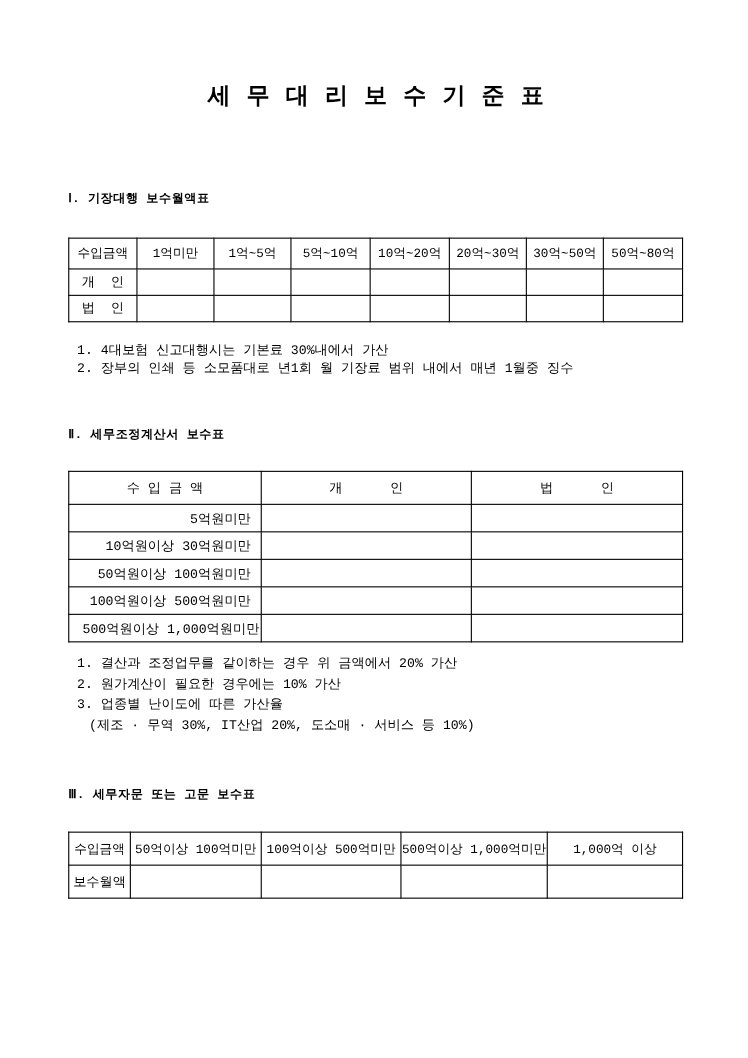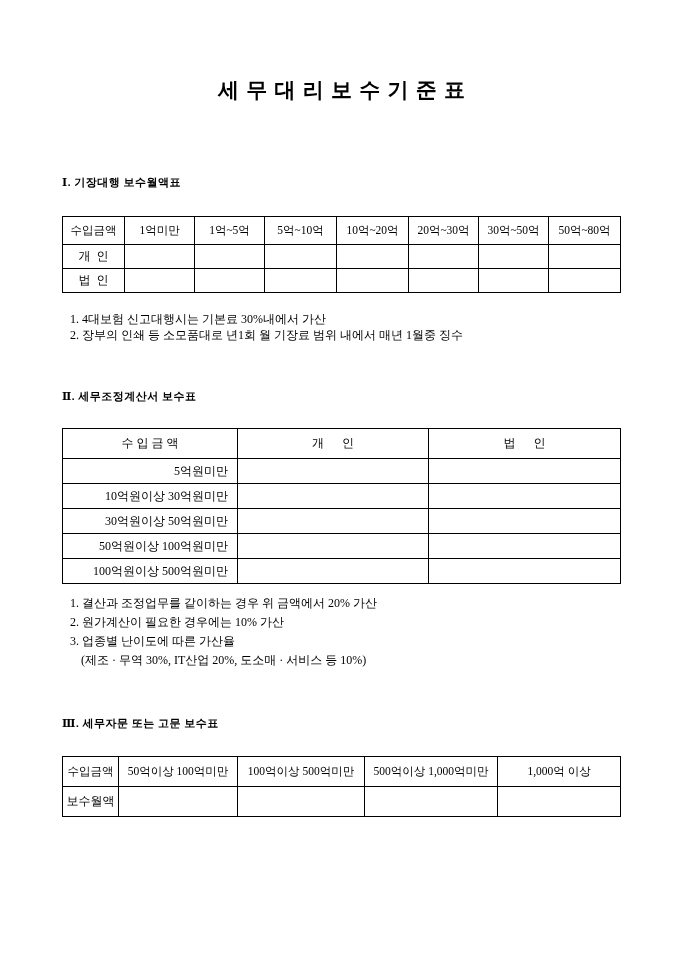--- a/index.html
+++ b/index.html
@@ -1,18 +1,18 @@
 <!DOCTYPE html>
 <html><head>
 <meta charset="utf-8">
 <style>
   html,body{margin:0;padding:0;}
   body{width:680px;height:962px;background:#ffffff;color:#000;
        font-family:"Liberation Serif","DejaVu Serif",serif;}
-  .page{width:680px;height:962px;padding:78px 58px 0 62px;box-sizing:border-box;}
+  .page{width:680px;height:962px;padding:78px 58px 0 62px;box-sizing:border-box;font-family:Liberation Mono, monospace;}
   .title{font-size:21px;font-weight:bold;letter-spacing:1px;text-align:center;line-height:24px;white-space:pre;}
   .sec-heading{font-size:11px;font-weight:bold;line-height:16px;letter-spacing:0.5px;white-space:pre;}
   .h1{margin-top:72px;}
   .h2{margin-top:45px;}
   .h3{margin-top:45px;}
   table{border-collapse:collapse;table-layout:fixed;width:558px;}
   th,td{border:1px solid #000;text-align:center;vertical-align:middle;font-weight:normal;
         font-size:12px;white-space:pre;overflow:hidden;padding:0;}
   .t1{margin-top:26px;}
   .t1 th{height:27px;font-size:11.5px;}
@@ -107,31 +107,31 @@
         <td class="lbl">5억원미만</td>
         <td></td>
         <td></td>
       </tr>
       <tr>
         <td class="lbl">10억원이상 30억원미만</td>
         <td></td>
         <td></td>
       </tr>
       <tr>
-        <td class="lbl">30억원이상 50억원미만</td>
-        <td></td>
-        <td></td>
-      </tr>
-      <tr>
         <td class="lbl">50억원이상 100억원미만</td>
         <td></td>
         <td></td>
       </tr>
       <tr>
         <td class="lbl">100억원이상 500억원미만</td>
+        <td></td>
+        <td></td>
+      </tr>
+      <tr>
+        <td class="lbl">500억원이상 1,000억원미만</td>
         <td></td>
         <td></td>
       </tr>
     </tbody>
   </table>
 
   <div class="notes wide">
     <div class="line">1. 결산과 조정업무를 같이하는 경우 위 금액에서 20% 가산</div>
     <div class="line">2. 원가계산이 필요한 경우에는 10% 가산</div>
     <div class="line">3. 업종별 난이도에 따른 가산율</div>

